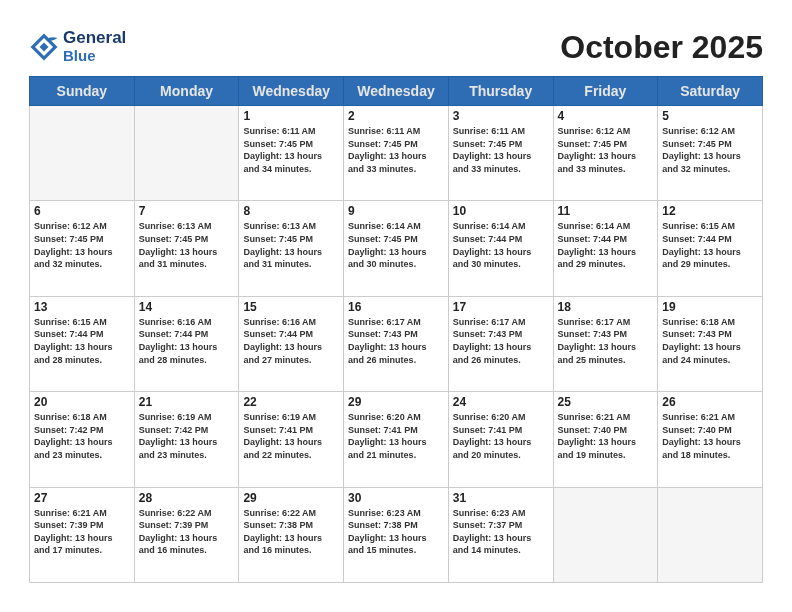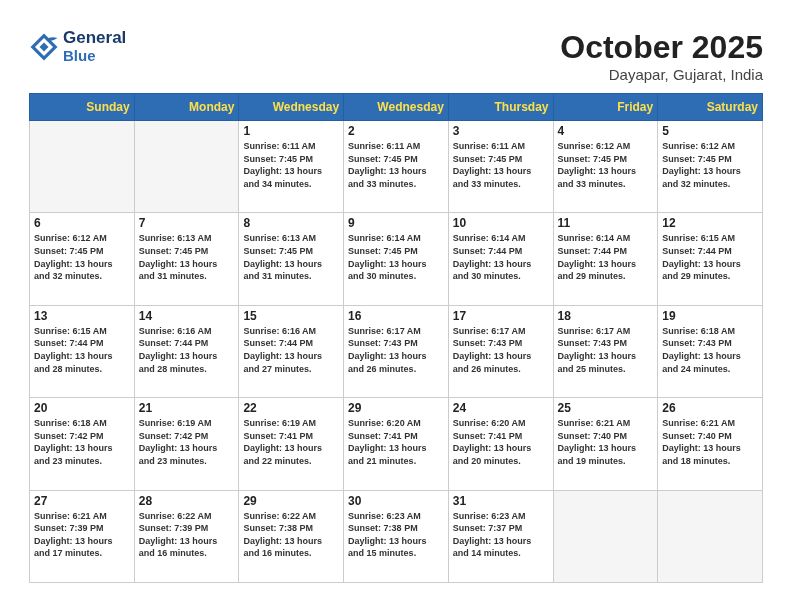--- a/index.html
+++ b/index.html
@@ -46,25 +46,25 @@
     }
     .calendar {
       flex: 1;
       border: 1px solid #ccc;
       border-collapse: collapse;
       width: 100%;
       table-layout: fixed;
     }
     .calendar th {
       background: #2e6db4;
-      color: #fde047;
-      font-size: 12px;
+      color: #e5e5e5;
+      font-size: 14px;
       font-weight: bold;
       padding: 6px 4px;
-      text-align: right;
+      text-align: center;
       border: 1px solid #2060a0;
     }
     .calendar td {
       vertical-align: top;
       border: 1px solid #ccc;
       padding: 3px 4px;
       font-size: 9.5px;
       color: #333;
       height: 78px;
       background: #fff;
@@ -102,21 +102,20 @@
 
         <path d="M22,10 Q30,5 38,8 Q28,15 22,10Z" fill="#2e6db4"></path>
       </svg>
       <div style="display:flex;flex-direction:column;line-height:1.1">
         <span style="font-size:17px;font-weight:bold;color:#1a3a6b;">General</span>
         <span style="font-size:15px;font-weight:bold;color:#2e6db4;">Blue</span>
       </div>
     </div>
     <div class="title-block">
       <div class="main-title">October 2025</div>
-      <div class="subtitle">Dayapar, Gujarat, India</div>
     </div>
   </div>
 
   <table class="calendar">
     <thead>
       <tr>
       <th>Sunday</th>
           <th>Monday</th>
           <th>Wednesday</th>
           <th>Wednesday</th>

